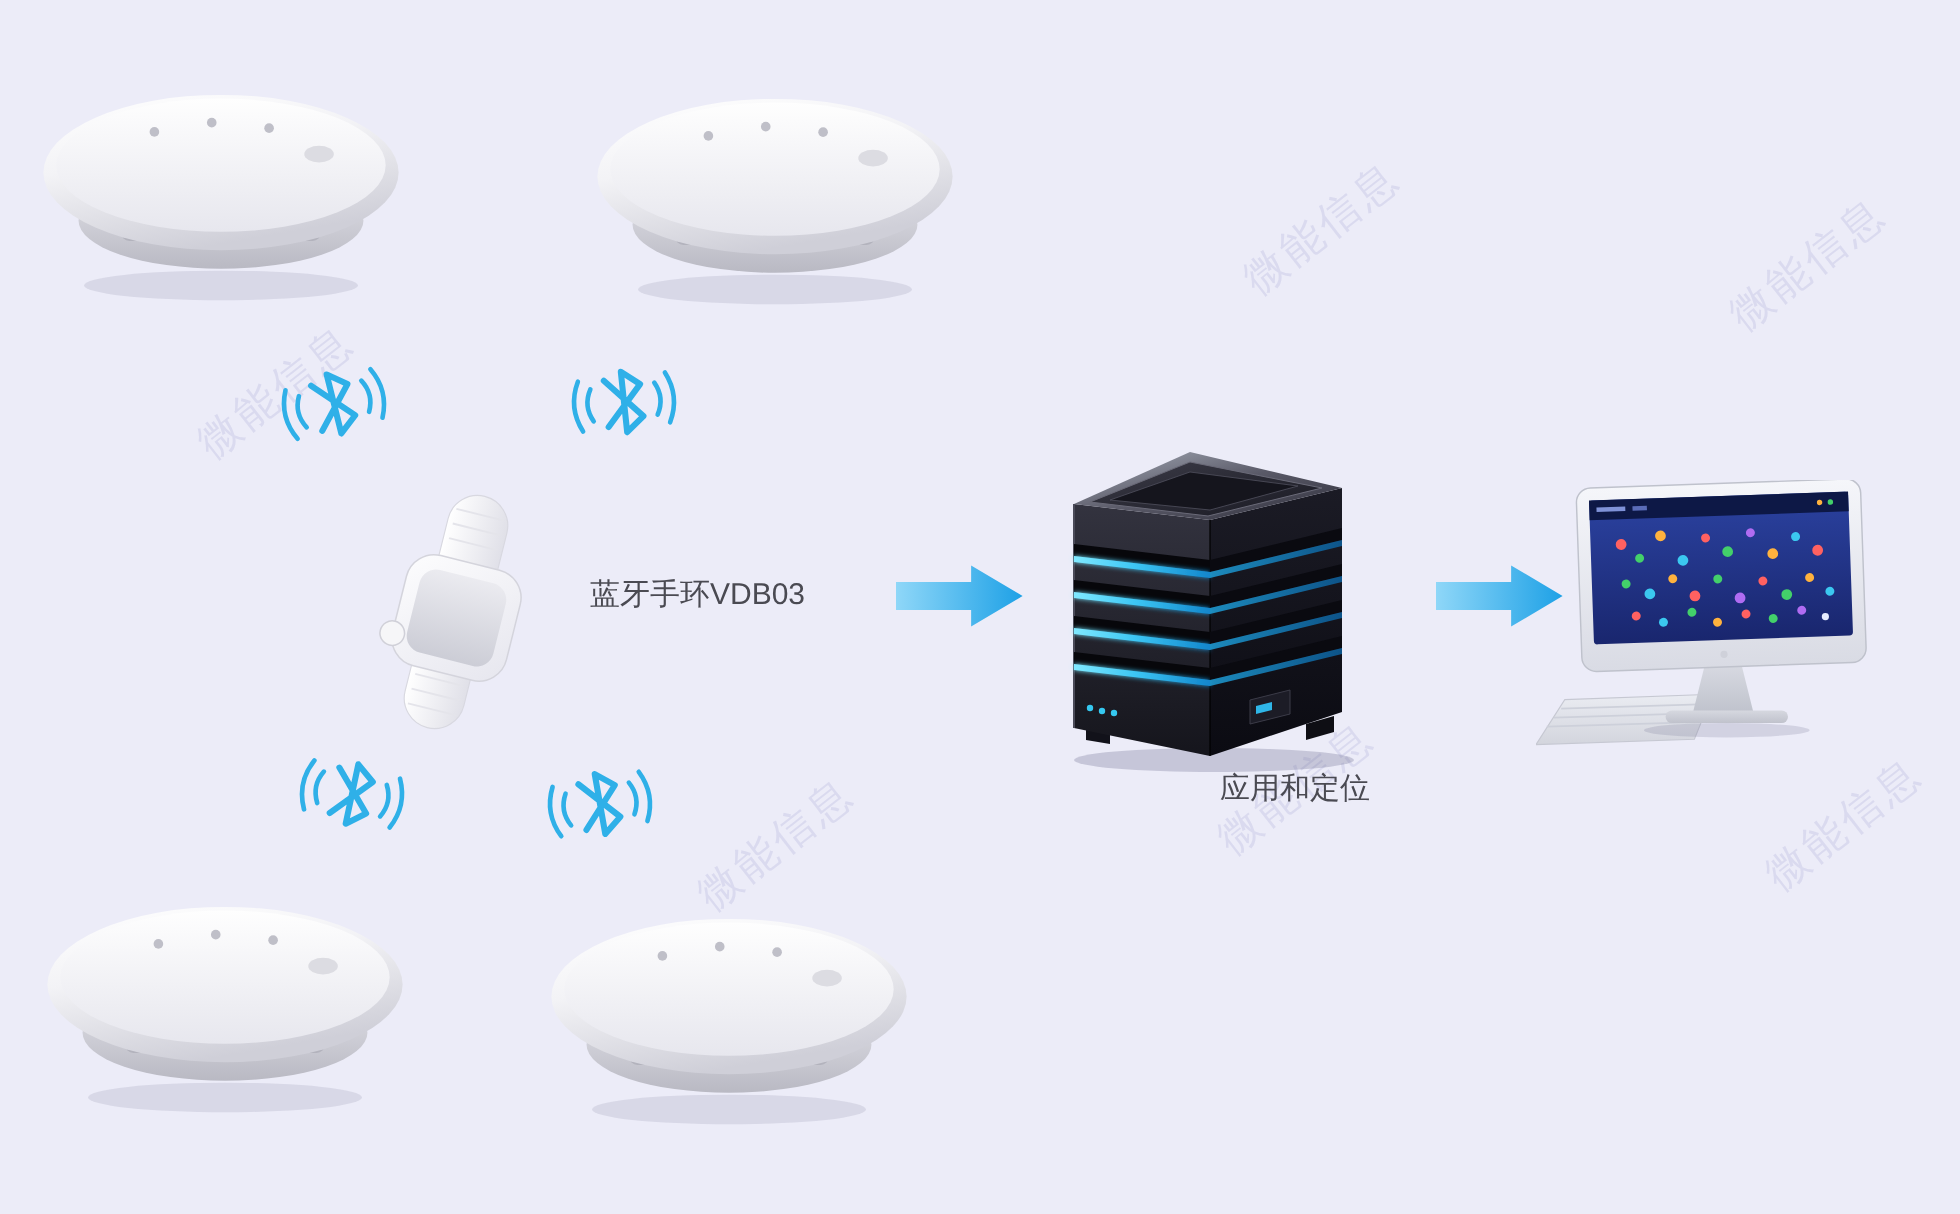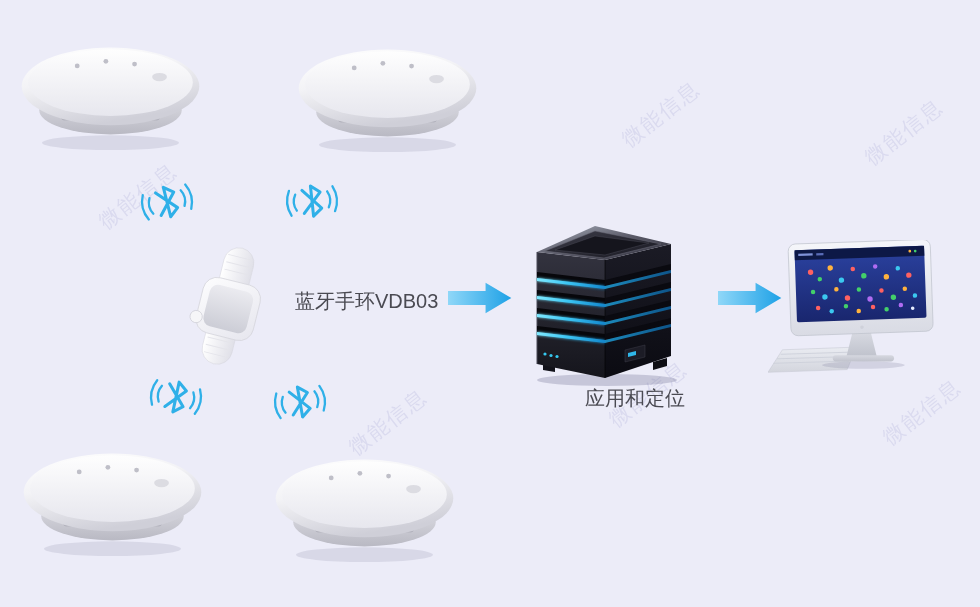--- a/index.html
+++ b/index.html
@@ -1,20 +1,20 @@
 <!DOCTYPE html>
 <html style="--bg: #ececf8; --label: #4a4a52; --wm: #d8d8ee;"><head>
 <meta charset="utf-8">
 <style>
   html,body{margin:0;padding:0}
   body{font-family:"Liberation Sans",sans-serif;background:#ffffff}
   .canvas{position:relative;width:980px;height:607px;background:var(--bg,#ececf8);overflow:hidden}
   .canvas svg{overflow:visible;display:block}
   .node{position:absolute}
-  .label{position:absolute;font-size:20px;line-height:1.3;color:var(--label,#4a4a52)}
+  .label{position:absolute;font-size:15px;line-height:1.3;color:var(--label,#4a4a52)}
   .label.center{text-align:right}
   .wm{position:absolute;font-size:21px;letter-spacing:2px;white-space:nowrap;
       color:var(--wm,#d8d8ee);transform:rotate(-38deg);opacity:.85;user-select:none}
 </style>
 </head>
 <body>
 
 <div class="canvas">
 
   <svg width="0" height="0" style="position:absolute" aria-hidden="true">

